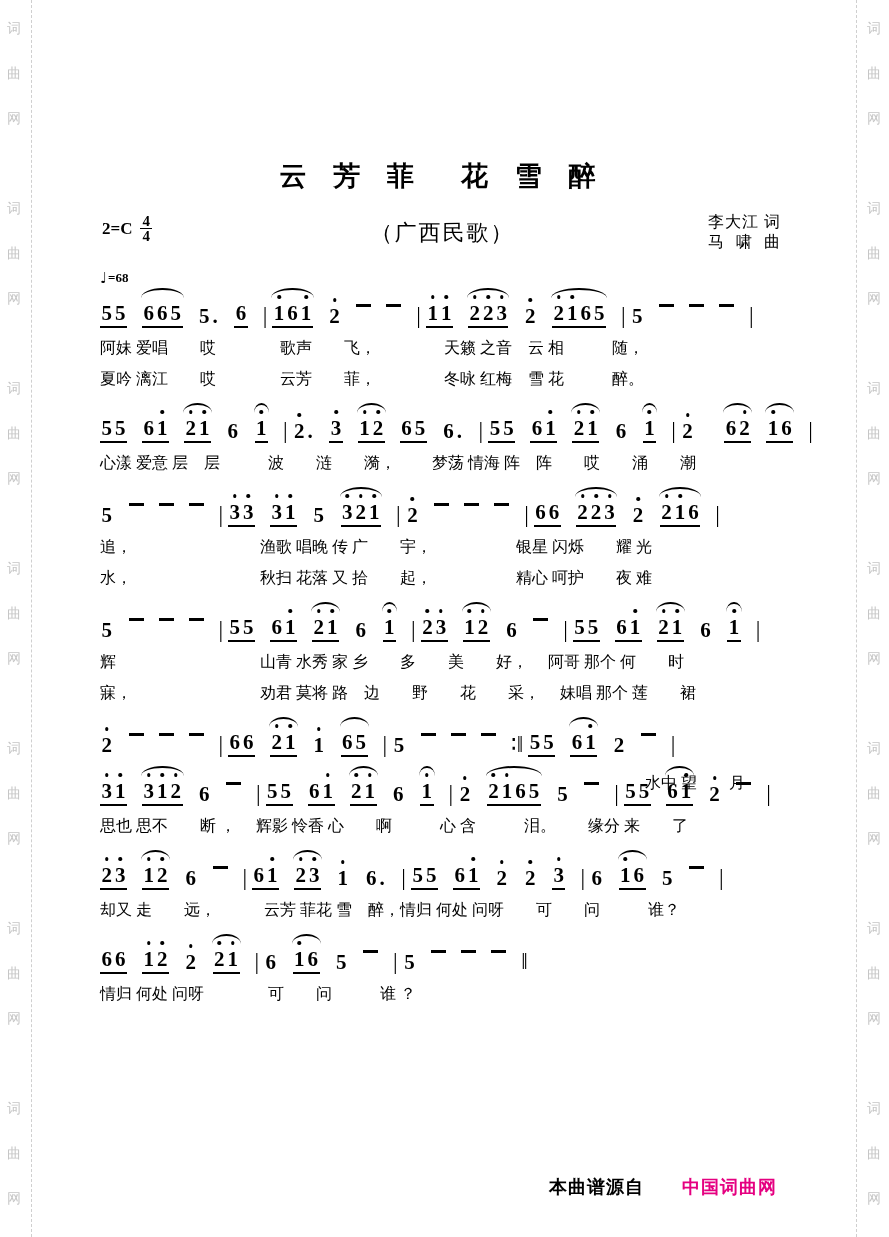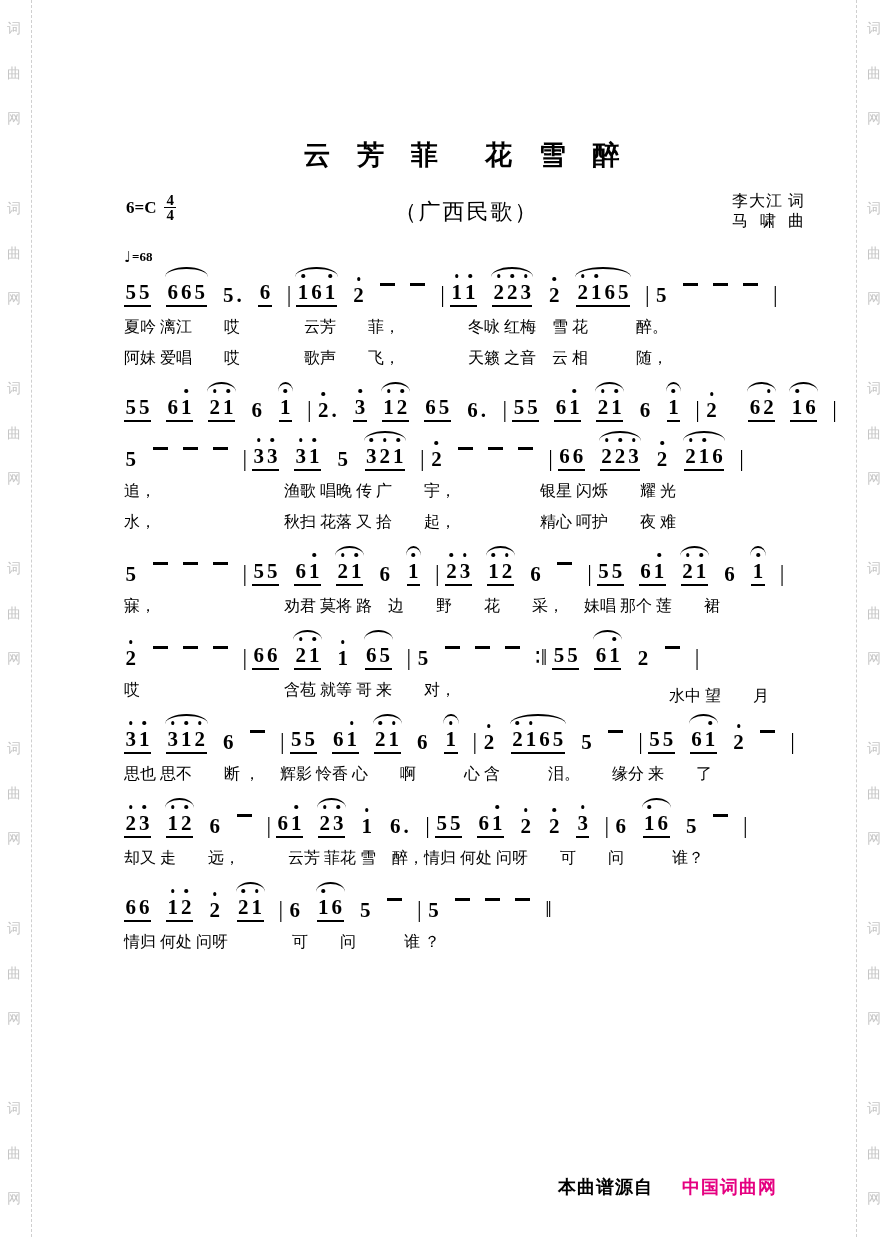--- a/index.html
+++ b/index.html
@@ -7,21 +7,21 @@
         font-family:"Liberation Serif",serif;color:#000;}
   
   .wm-text{position:absolute;top:6px;width:18px;font-size:14px;line-height:45px;
            color:#c6c6c6;text-align:center;white-space:pre-line;font-family:"Liberation Serif",serif;}
   .wm-text.left{left:5px;}
   .wm-text.right{right:6px;}
   .wm-dash{position:absolute;top:0;bottom:0;width:0;border-left:1px dashed #cfcfcf;}
   .wm-dash.left{left:31px;}
   .wm-dash.right{right:32px;}
   
-  .content{position:absolute;left:100px;top:137px;width:685px;margin-left:24px;}
+  .content{position:absolute;left:100px;top:158px;width:685px;}
   .title{margin:0 0 18px 0;text-align:center;font-size:27px;font-weight:bold;letter-spacing:10px;}
   .meta-row{position:relative;height:52px;}
   .key-sig{position:absolute;left:2px;top:2px;font-size:17px;font-weight:bold;display:flex;align-items:center;}
   .meter{display:inline-flex;flex-direction:column;align-items:center;margin-left:8px;font-size:15px;line-height:14px;}
   .meter .mtop{border-bottom:1.5px solid #000;padding:0 2px;}
   .subtitle{position:absolute;left:0;right:0;top:6px;text-align:center;font-size:22px;letter-spacing:2px;}
   .credits{position:absolute;right:5px;top:0;font-size:16px;text-align:justify;line-height:20px;}
   .credits div{text-align-last:justify;min-width:72px;font-family:Liberation Serif, serif;}
   .tempo{height:28px;font-size:13px;font-weight:bold;display:flex;align-items:center;}
   .tempo .qnote{font-family:"DejaVu Sans",sans-serif;font-size:15px;margin-right:1px;}
@@ -37,21 +37,21 @@
   .n.hi::after{content:'';position:absolute;top:-6px;left:50%;transform:translateX(-50%);
                width:3.5px;height:3.5px;background:#000;border-radius:50%;}
   .bar{margin:0 5px 0 0;font-size:23px;font-weight:normal;}
   .dash{width:15px;height:3px;background:#000;align-self:center;margin:0 15px 10px 0;}
   .lyric{white-space:pre;font-size:16px;height:31px;line-height:31px;}
   .sys-rel{position:relative;}
   .interlude{position:absolute;right:40px;top:52px;white-space:pre;font-size:16px;text-align:right;}
   
   .footer{position:absolute;right:112px;bottom:38px;font-size:18px;font-weight:bold;
           font-family:"Liberation Sans",sans-serif;letter-spacing:1px;}
-  .footer .site{margin-left:23px;}
+  .footer .site{margin-left:32px;}
 </style>
 </head>
 <body>
 
 <div class="page">
 
   <div class="wm-text left" id="wm-left">词
 曲
 网
 
@@ -106,21 +106,21 @@
 词
 曲
 网</div>
   <div class="wm-dash right"></div>
 
   <div class="content">
     <h1 class="title">云 芳 菲　花 雪 醉</h1>
 
     <div class="meta-row">
       <div class="key-sig">
-        <span>6=C</span>
+        <span>2=C</span>
         <span class="meter">
           <span class="mtop">4</span>
           <span class="mbot">4</span>
         </span>
       </div>
       <div class="subtitle">（广西民歌）</div>
       <div class="credits">
         <div>李大江 词</div>
         <div>马 啸 曲</div>
       </div>
@@ -182,22 +182,22 @@
             </span>
             <span class="bar">|</span>
             <span class="tok">
               <span class="n">5</span>
             </span>
             <span class="dash"></span>
             <span class="dash"></span>
             <span class="dash"></span>
             <span class="bar">|</span>
           </div>
+          <div class="lyric">阿妹 爱唱　　哎　　　　歌声　　飞，　　　　 天籁 之音　云 相　　　随，</div>
           <div class="lyric">夏吟 漓江　　哎　　　　云芳　　菲，　　　　 冬咏 红梅　雪 花　　　醉。</div>
-          <div class="lyric">阿妹 爱唱　　哎　　　　歌声　　飞，　　　　 天籁 之音　云 相　　　随，</div>
         </div>
         <div class="system sys-rel">
           <div class="notesline">
             <span class="tok ul">
               <span class="n">5</span>
               <span class="n">5</span>
             </span>
             <span class="tok ul">
               <span class="n">6</span>
               <span class="n hi">1</span>
@@ -259,20 +259,21 @@
             <span class="tok ul arc">
               <span class="n">6</span>
               <span class="n hi">2</span>
             </span>
             <span class="tok ul arc">
               <span class="n hi">1</span>
               <span class="n">6</span>
             </span>
             <span class="bar">|</span>
           </div>
+          <div class="lyric">心漾 爱意 层　层　　　波　　涟　　漪，　　 梦荡 情海 阵　阵　　哎　　涌　　潮</div>
         </div>
         <div class="system sys-rel">
           <div class="notesline">
             <span class="tok">
               <span class="n">5</span>
             </span>
             <span class="dash"></span>
             <span class="dash"></span>
             <span class="dash"></span>
             <span class="bar">|</span>
@@ -376,20 +377,21 @@
               <span class="n hi">1</span>
             </span>
             <span class="tok">
               <span class="n">6</span>
             </span>
             <span class="tok ul arc">
               <span class="n hi">1</span>
             </span>
             <span class="bar">|</span>
           </div>
+          <div class="lyric">辉　　　　　　　　　山青 水秀 家 乡　　多　　美　　好，　 阿哥 那个 何　　时</div>
           <div class="lyric">寐，　　　　　　　　劝君 莫将 路　边　　野　　花　　采，　 妹唱 那个 莲　　裙</div>
         </div>
         <div class="system sys-rel">
           <div class="notesline">
             <span class="tok">
               <span class="n hi">2</span>
             </span>
             <span class="dash"></span>
             <span class="dash"></span>
             <span class="dash"></span>
@@ -424,21 +426,20 @@
             <span class="tok ul arc">
               <span class="n">6</span>
               <span class="n hi">1</span>
             </span>
             <span class="tok">
               <span class="n">2</span>
             </span>
             <span class="dash"></span>
             <span class="bar">|</span>
           </div>
-          <div class="lyric">哎　　　　　　　　　含苞 就等 哥 来　　对，</div>
           <span class="interlude">水中 望　　月</span>
         </div>
         <div class="system sys-rel">
           <div class="notesline">
             <span class="tok ul">
               <span class="n hi">3</span>
               <span class="n hi">1</span>
             </span>
             <span class="tok ul arc">
               <span class="n hi">3</span>

